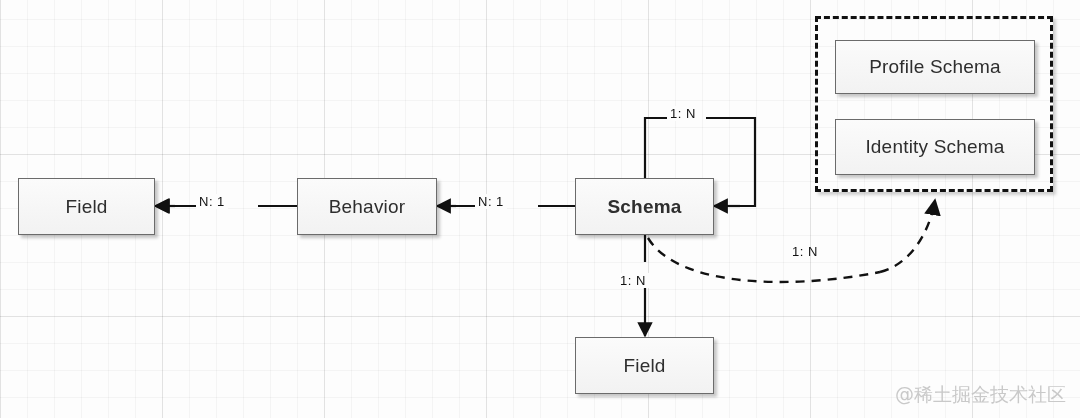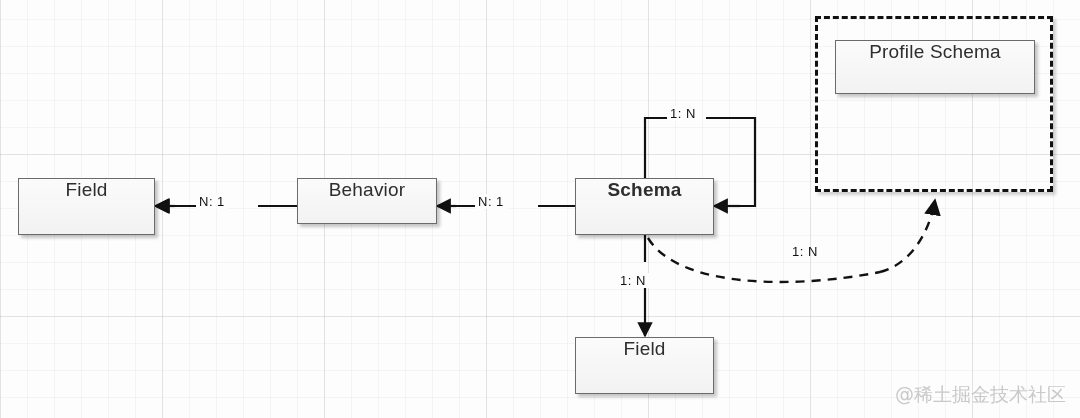--- a/index.html
+++ b/index.html
@@ -33,21 +33,21 @@
     height: 418px;
     pointer-events: none;
   }
   .node {
     position: absolute;
     box-sizing: border-box;
     background: linear-gradient(to bottom, #fbfbfb 0%, #f2f2f2 100%);
     border: 1.6px solid #6b6b6b;
     box-shadow: 3px 3px 3px rgba(0,0,0,0.22);
     display: flex;
-    align-items: flex-start;
+    align-items: center;
     justify-content: center;
     color: #2e2e2e;
     font-size: 19px;
     letter-spacing: 0.2px;
     white-space: nowrap;
   }
   .group-box {
     position: absolute;
     box-sizing: border-box;
     border: 3px dashed #111111;
@@ -117,36 +117,39 @@
       <path d="M 880 272 C 912 264, 930 230, 935 200" stroke="#111111" stroke-width="2.4" fill="none" stroke-dasharray="9 7" stroke-linecap="butt" marker-end="url(#arrow-end)"></path>
     </g>
   </svg>
 
   <div class="group-box" style="left:815px; top:16px; width:238px; height:176px;"></div>
 
   <div class="node" style="left:18px; top:178px; width:137px; height:57px;">
     <span>Field</span>
   </div>
 
-  <div class="node" style="left:297px; top:178px; width:140px; height:46px;">
+  <div class="node" style="left:297px; top:178px; width:140px; height:57px;">
     <span>Behavior</span>
   </div>
 
   <div class="node" style="left:575px; top:178px; width:139px; height:57px;font-weight:bold;">
     <span>Schema</span>
   </div>
 
   <div class="node" style="left:575px; top:337px; width:139px; height:57px;">
     <span>Field</span>
   </div>
 
   <div class="node" style="left:835px; top:40px; width:200px; height:54px;">
     <span>Profile Schema</span>
   </div>
 
+  <div class="node" style="left:835px; top:119px; width:200px; height:56px;">
+    <span>Identity Schema</span>
+  </div>
 
   <div class="edge-label" style="left:196px; top:194px;">N: 1</div>
 
   <div class="edge-label" style="left:475px; top:194px;">N: 1</div>
 
   <div class="edge-label" style="left:667px; top:106px;">1: N</div>
 
   <div class="edge-label" style="left:617px; top:273px;">1: N</div>
 
   <div class="edge-label" style="left:789px; top:244px; background:transparent;">1: N</div>

